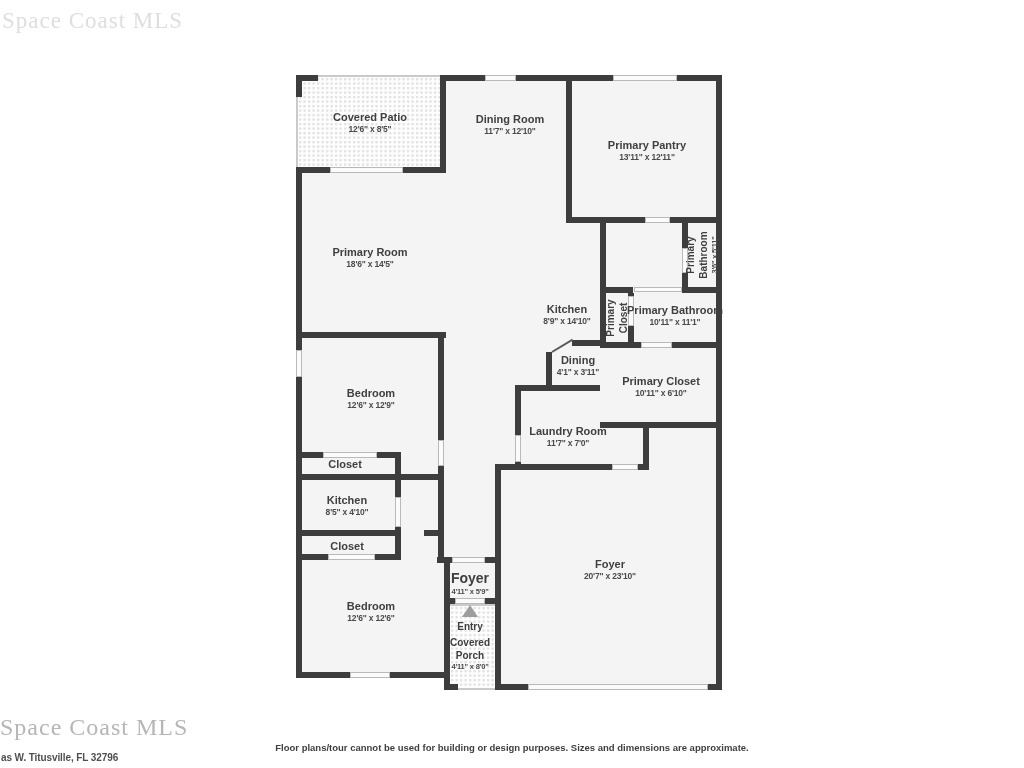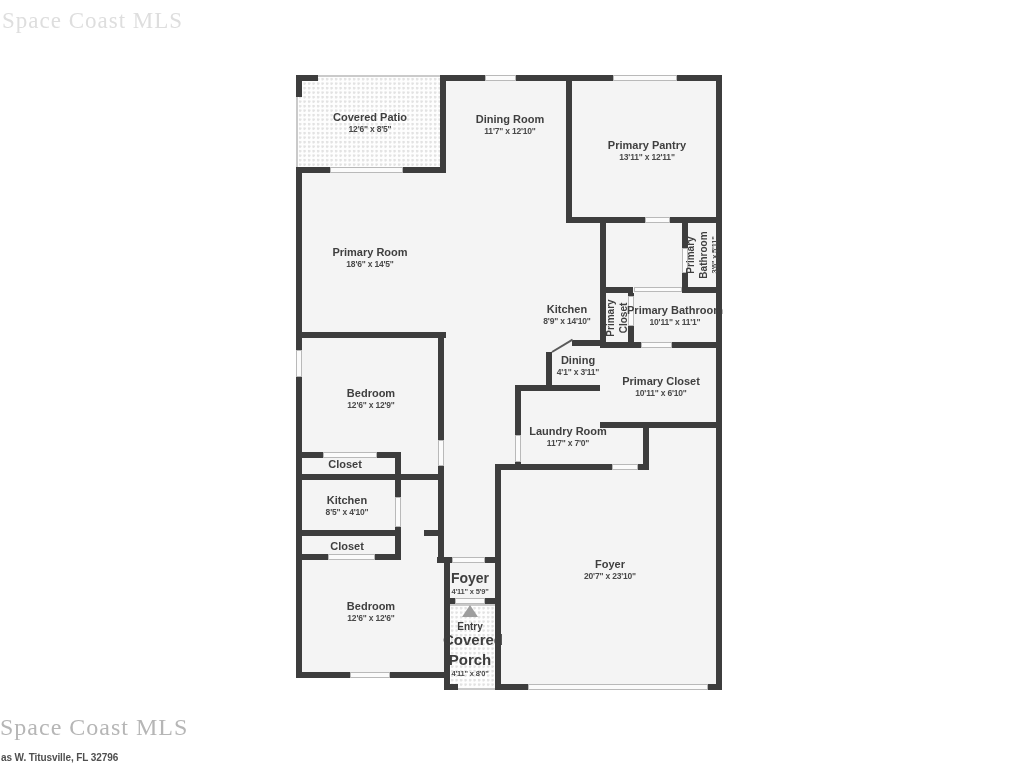--- a/index.html
+++ b/index.html
@@ -191,25 +191,26 @@
       <div class="rd">12'6" x 12'6"</div>
     </div>
     <div class="room" style="left:174px;top:508px">
       <div class="rn" style="font-size:14px">Foyer</div>
       <div class="rd" style="font-size:7.5px">4'11" x 5'9"</div>
     </div>
     <div class="room" style="left:174px;top:551px">
       <div class="rn" style="font-size:10px">Entry</div>
     </div>
     <div class="room wrap" style="left:174px;top:579px;width:54px">
-      <div class="rn" style="font-size:15px">Covered Porch</div>
+      <div class="rn" style="font-size:10px">Covered Porch</div>
       <div class="rd" style="font-size:7.5px">4'11" x 8'0"</div>
     </div>
     <div class="room" style="left:314px;top:495px">
       <div class="rn">Foyer</div>
       <div class="rd">20'7" x 23'10"</div>
     </div>
   </div>
 
   <div class="wm-bottom">Space Coast MLS</div>
   <div class="wm-address">as W. Titusville, FL 32796</div>
+  <div class="disclaimer">Floor plans/tour cannot be used for building or design purposes. Sizes and dimensions are approximate.</div>
 
 </div>
 
 </body></html>

